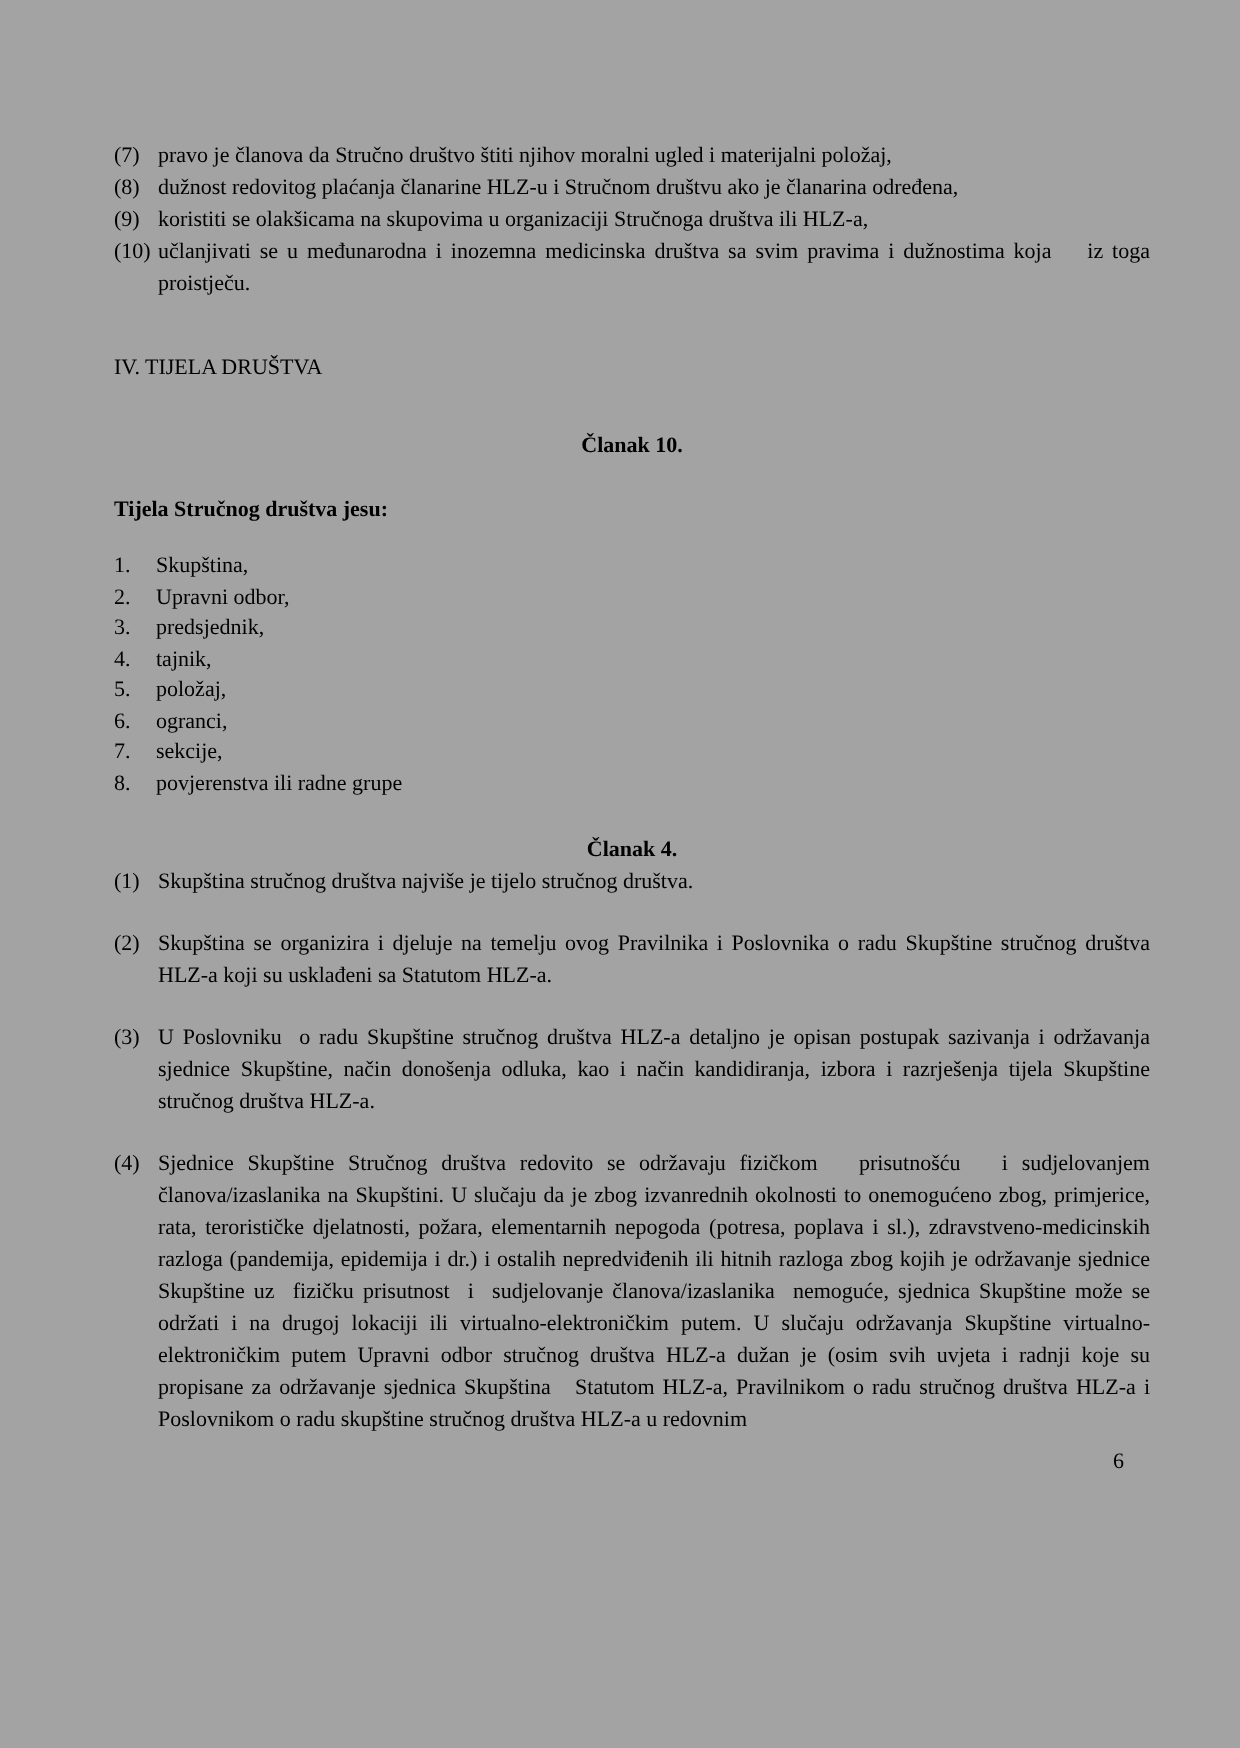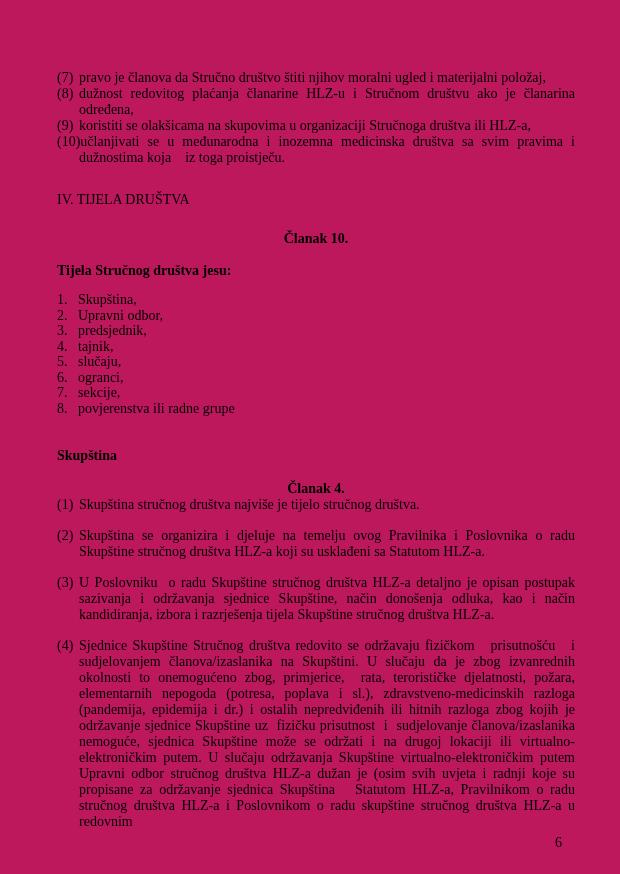--- a/index.html
+++ b/index.html
@@ -1,24 +1,24 @@
 <!DOCTYPE html>
 <html><head>
 <meta charset="utf-8">
 <style>
   * { box-sizing: border-box; }
   html, body { margin: 0; padding: 0; background: #ffffff; }
   .page {
     position: relative;
     width: 620px;
     height: 874px;
-    background: #be185d;
+    background: #a3a3a3;
     color: #000000;
     font-family: "Liberation Serif", "DejaVu Serif", serif;
-    font-size: 14px;
+    font-size: 11px;
     line-height: 16px;
     padding: 70px 45px 20px 57px;
     overflow: hidden;
   }
   
   .jp {
     text-align: justify;
     white-space: pre-wrap;
     padding-left: 22px;
     text-indent: -22px;
@@ -80,27 +80,26 @@
 
   <div class="clanak-title clanak-10">Članak 10.</div>
 
   <div class="intro">Tijela Stručnog društva jesu:</div>
 
   <div class="olist">
     <div class="oli"><span class="num">1.</span><span>Skupština,</span></div>
     <div class="oli"><span class="num">2.</span><span>Upravni odbor,</span></div>
     <div class="oli"><span class="num">3.</span><span>predsjednik,</span></div>
     <div class="oli"><span class="num">4.</span><span>tajnik,</span></div>
-    <div class="oli"><span class="num">5.</span><span>slučaju,</span></div>
+    <div class="oli"><span class="num">5.</span><span>položaj,</span></div>
     <div class="oli"><span class="num">6.</span><span>ogranci,</span></div>
     <div class="oli"><span class="num">7.</span><span>sekcije,</span></div>
     <div class="oli"><span class="num">8.</span><span>povjerenstva ili radne grupe</span></div>
   </div>
 
-  <div class="sub-heading">Skupština</div>
 
   <div class="clanak-title clanak-11">Članak 4.</div>
 
   <section>
     <p class="jp para-1"><span class="num">(1)</span><span>Skupština stručnog društva najviše je tijelo stručnog društva.</span></p>
     <p class="jp para-2"><span class="num">(2)</span><span>Skupština se organizira i djeluje na temelju ovog Pravilnika i Poslovnika o radu Skupštine stručnog društva HLZ-a koji su usklađeni sa Statutom HLZ-a.</span></p>
     <p class="jp para-3"><span class="num">(3)</span><span>U Poslovniku  o radu Skupštine stručnog društva HLZ-a detaljno je opisan postupak sazivanja i održavanja sjednice Skupštine, način donošenja odluka, kao i način kandidiranja, izbora i razrješenja tijela Skupštine stručnog društva HLZ-a.</span></p>
     <p class="jp para-4"><span class="num">(4)</span><span>Sjednice Skupštine Stručnog društva redovito se održavaju fizičkom   prisutnošću   i sudjelovanjem članova/izaslanika na Skupštini. U slučaju da je zbog izvanrednih okolnosti to onemogućeno zbog, primjerice,  rata, terorističke djelatnosti, požara, elementarnih nepogoda (potresa, poplava i sl.), zdravstveno-medicinskih razloga (pandemija, epidemija i dr.) i ostalih nepredviđenih ili hitnih razloga zbog kojih je održavanje sjednice Skupštine uz  fizičku prisutnost  i  sudjelovanje članova/izaslanika  nemoguće, sjednica Skupštine može se održati i na drugoj lokaciji ili virtualno-elektroničkim putem. U slučaju održavanja Skupštine virtualno-elektroničkim putem Upravni odbor stručnog društva HLZ-a dužan je (osim svih uvjeta i radnji koje su propisane za održavanje sjednica Skupština   Statutom HLZ-a, Pravilnikom o radu stručnog društva HLZ-a i Poslovnikom o radu skupštine stručnog društva HLZ-a u redovnim</span></p>
   </section>
 

